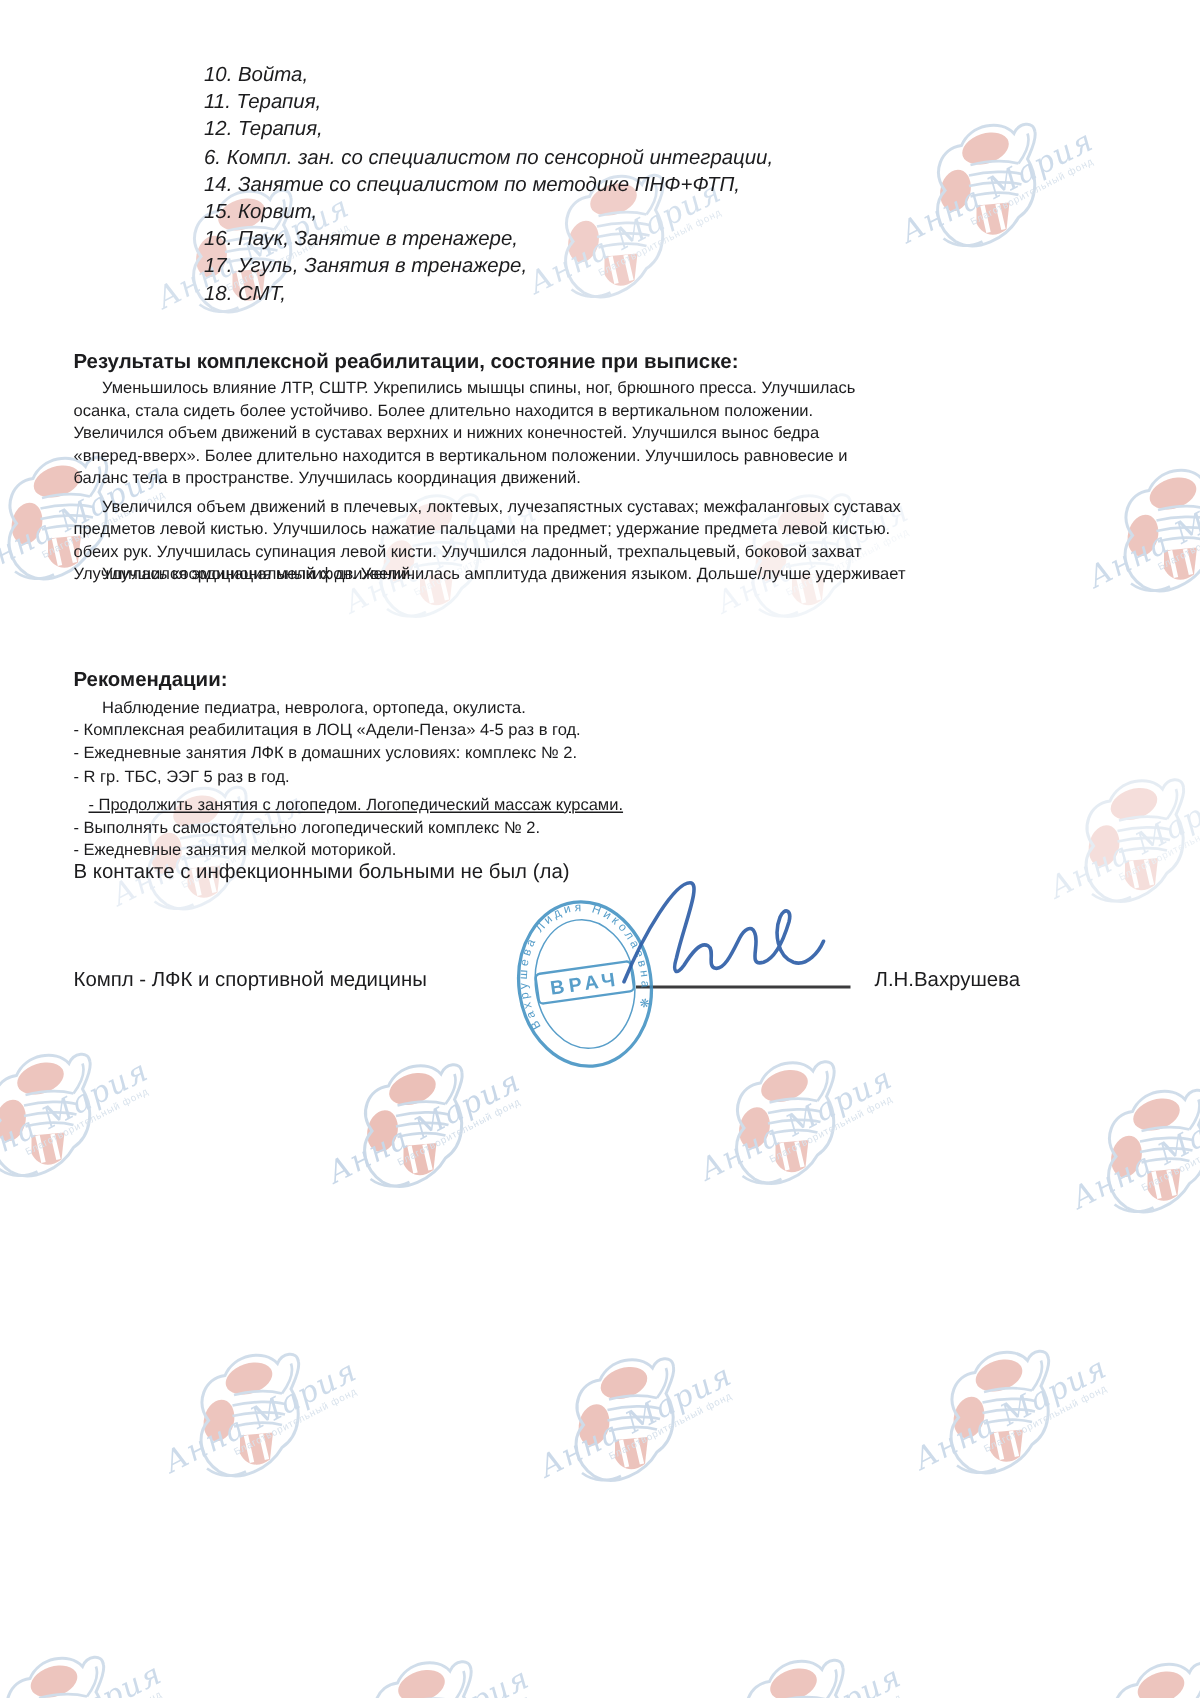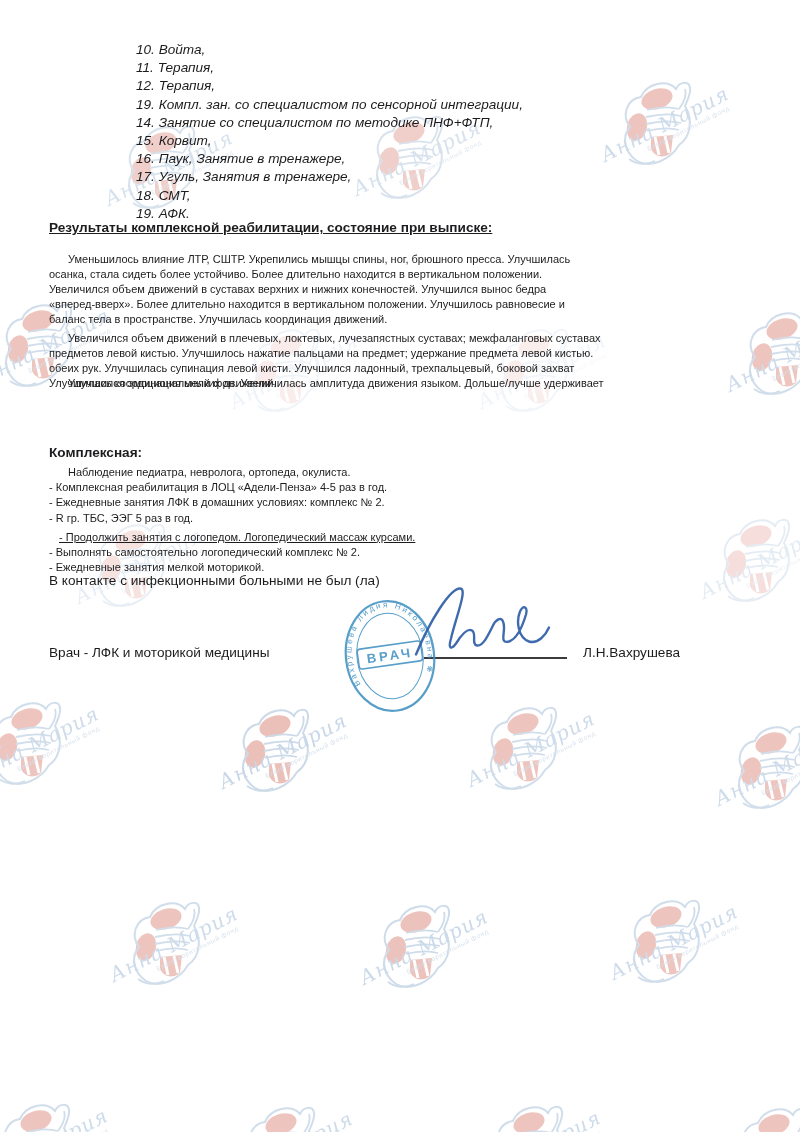--- a/index.html
+++ b/index.html
@@ -23,21 +23,21 @@
   }
   .wm-tagline{
     font-size:6.5px;color:#b2c6da;letter-spacing:.6px;
     margin:-1px 0 0 44px;
   }
   
   .content{position:absolute;inset:0;z-index:2;}
   .proc-list{position:absolute;left:136px;top:41px;font-style:italic;}
   .proc-item{height:18.2px;line-height:18.2px;font-size:13.6px;white-space:nowrap;}
   .h{position:absolute;left:49px;font-weight:bold;font-size:13.6px;white-space:nowrap;}
-  .results-h{top:220px;text-decoration:underline;}
+  .results-h{top:233px;}
   .rec-h{top:445px;}
   .para{position:absolute;left:49px;}
   .bl{height:15.1px;line-height:15.1px;font-size:11px;white-space:nowrap;}
   .p1{top:252px;}
   .p2{top:331px;}
   .p3{top:376px;}
   .rec{top:465px;}
   .rec .bl{height:15.2px;line-height:15.2px;}
   .ind1{padding-left:10px;}
   .ind2{padding-left:19px;}
@@ -369,27 +369,26 @@
       </div>
     </div>
 
   <div class="content">
 
     <div class="proc-list">
 
     <div class="proc-item">10. Войта,</div>
         <div class="proc-item">11. Терапия,</div>
         <div class="proc-item">12. Терапия,</div>
-        <div class="proc-item">19. Компл. зан. со специалистом по сенсорной интеграции,</div>
+        <div class="proc-item">6. Компл. зан. со специалистом по сенсорной интеграции,</div>
         <div class="proc-item">14. Занятие со специалистом по методике ПНФ+ФТП,</div>
         <div class="proc-item">15. Корвит,</div>
         <div class="proc-item">16. Паук, Занятие в тренажере,</div>
         <div class="proc-item">17. Угуль, Занятия в тренажере,</div>
         <div class="proc-item">18. СМТ,</div>
-        <div class="proc-item">19. АФК.</div>
       </div>
 
     <div class="h results-h">Результаты комплексной реабилитации, состояние при выписке:</div>
 
     <div class="para p1">
 
     <div class="bl ind2">Уменьшилось влияние ЛТР, СШТР. Укрепились мышцы спины, ног, брюшного пресса. Улучшилась</div>
         <div class="bl">осанка, стала сидеть более устойчиво. Более длительно находится в вертикальном положении.</div>
         <div class="bl">Увеличился объем движений в суставах верхних и нижних конечностей. Улучшился вынос бедра</div>
         <div class="bl">«вперед-вверх». Более длительно находится в вертикальном положении. Улучшилось равновесие и</div>
@@ -400,36 +399,36 @@
     <div class="bl ind2">Увеличился объем движений в плечевых, локтевых, лучезапястных суставах; межфаланговых суставах</div>
         <div class="bl">предметов левой кистью. Улучшилось нажатие пальцами на предмет; удержание предмета левой кистью.</div>
         <div class="bl">обеих рук. Улучшилась супинация левой кисти. Улучшился ладонный, трехпальцевый, боковой захват</div>
         <div class="bl">Улучшилась координация мелких движений.</div>
       </div>
     <div class="para p3">
 
     <div class="bl ind2">Улучшился эмоциональный фон. Увеличилась амплитуда движения языком. Дольше/лучше удерживает</div>
       </div>
 
-    <div class="h rec-h">Комплексная:</div>
+    <div class="h rec-h">Рекомендации:</div>
 
     <div class="para rec">
 
     <div class="bl ind2">Наблюдение педиатра, невролога, ортопеда, окулиста.</div>
         <div class="bl">- Комплексная реабилитация в ЛОЦ «Адели-Пенза» 4-5 раз в год.</div>
         <div class="bl">- Ежедневные занятия ЛФК в домашних условиях: комплекс № 2.</div>
         <div class="bl">- R гр. ТБС, ЭЭГ 5 раз в год.</div>
         <div class="bl ind1 gap">- Продолжить занятия с логопедом. Логопедический массаж курсами.</div>
         <div class="bl">- Выполнять самостоятельно логопедический комплекс № 2.</div>
         <div class="bl">- Ежедневные занятия мелкой моторикой.</div>
       </div>
 
     <div class="contact">В контакте с инфекционными больными не был (ла)</div>
 
-    <div class="doctor">Врач - ЛФК и моторикой медицины</div>
+    <div class="doctor">Компл - ЛФК и спортивной медицины</div>
     <div class="sig-line"></div>
     <div class="doc-name">Л.Н.Вахрушева</div>
 
     <div class="stamp">
       <svg width="94" height="118" viewBox="0 0 94 118">
         <defs>
           <path id="ringPath" d="M14.1,83 A38,48 0 1 1 79.9,35 A38,48 0 0 1 14.1,83" fill="none"></path>
         </defs>
         <ellipse cx="47" cy="59" rx="44" ry="55" fill="none" stroke="#4191c2" stroke-width="2.2"></ellipse>
         <ellipse cx="47" cy="59" rx="33" ry="43" fill="none" stroke="#4191c2" stroke-width="1"></ellipse>

